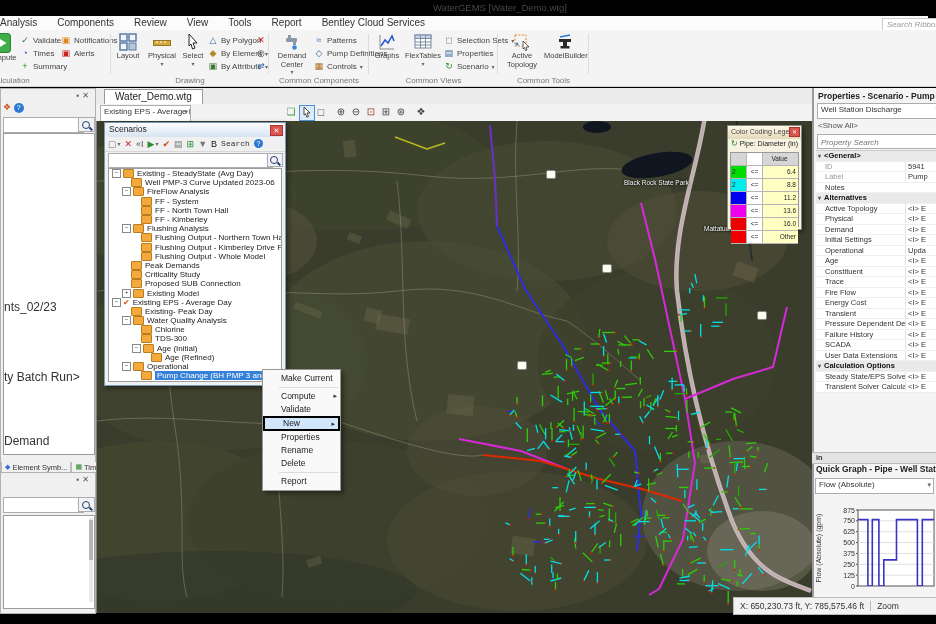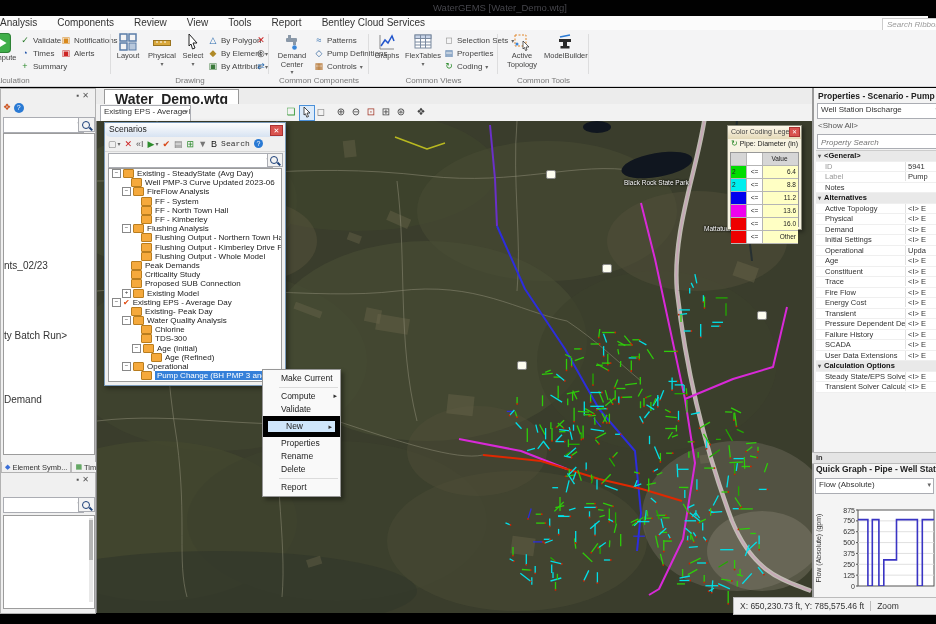--- a/index.html
+++ b/index.html
@@ -26,26 +26,26 @@
   
   .panel{background:#f0f0f0;border:1px solid #b2b2b2;}
   .pheadbtns{position:absolute;top:2px;right:3px;font-size:8px;color:#555;letter-spacing:3px;}
   .combo{position:absolute;background:#fff;border:1px solid #abadb3;font-size:8px;color:#333;
          padding:1px 2px 0 3px;overflow:hidden;white-space:nowrap;}
   .combo .ca{position:absolute;right:2px;top:2px;font-size:7px;color:#666;}
   .magbtn{position:absolute;width:15px;background:#f3f3f3;border:1px solid #abadb3;}
   .mag{position:absolute;left:3px;top:3px;width:6px;height:6px;border:1.5px solid #1b3f78;border-radius:50%;}
   .mag:after{content:"";position:absolute;width:4px;height:1.5px;background:#1b3f78;transform:rotate(45deg);right:-3.5px;bottom:-1px;}
   .whitelist{position:absolute;background:#fff;border:1px solid #9c9c9c;overflow:hidden;}
-  .fragment{position:absolute;font-size:10px;color:#333;white-space:nowrap;}
+  .fragment{position:absolute;font-size:12px;color:#333;white-space:nowrap;margin-top:40px;}
   .ptab{display:inline-flex;align-items:center;gap:2px;font-size:7.5px;color:#333;padding:1px 3px;background:#f0f0f0;border:1px solid #bbb;border-top:none;}
   
   #tabbar{left:96px;top:88px;width:716px;height:16px;background:#ececec;border-bottom:1px solid #999;}
   #doctab{position:absolute;left:8px;top:1px;height:15px;background:#fff;border:1px solid #999;border-bottom:none;
-          font-size:14px;font-weight:bold;color:#222;padding:1px 10px 0 10px;}
+          font-size:10px;font-weight:normal;color:#222;padding:1px 10px 0 10px;}
   #viewtoolbar{left:96px;top:104px;width:716px;height:17px;background:#f2f2f2;border-bottom:1px solid #c9c9c9;}
   .tbtn{position:absolute;top:1px;width:14px;height:14px;font-size:10px;line-height:14px;text-align:center;color:#555;}
   .tbtn.active{border:1px solid #4a90d9;background:#dcebfa;}
   #mapwrap{left:96px;top:121px;width:716px;height:492px;background:#2e3125;border-left:1px solid #808080;}
   
   #scenwin{left:104px;top:122px;width:180px;height:262px;background:#f0f0f0;border:1px solid #7a99b8;box-shadow:2px 2px 5px rgba(0,0,0,.45);}
   #scentitle{position:absolute;left:0;top:0;right:0;height:13px;background:linear-gradient(#fdfdfd,#d7e3f2);
              font-size:8.5px;color:#222;padding:1px 0 0 4px;border-radius:6px;}
   #scenclose{position:absolute;right:2px;top:2px;width:11px;height:9px;background:#d9534f;color:#fff;
              font-size:7px;line-height:9px;text-align:center;border:1px solid #a33;}
@@ -57,21 +57,21 @@
   .trow{height:9.2px;display:flex;align-items:center;white-space:nowrap;font-size:8px;color:#222;}
   .trow .exp{width:7px;height:7px;border:1px solid #888;background:#fff;font-size:6px;line-height:5px;text-align:center;color:#333;margin-right:2px;flex:none;}
   .trow .spc{width:9px;flex:none;}
   .folder{width:9px;height:7px;background:#f5a93c;border:1px solid #b97d1e;border-radius:1px;margin-right:3px;flex:none;}
   .chk{color:#e04a10;font-size:8px;margin-right:3px;flex:none;}
   .trow.sel .lbl{background:#3580d9;color:#fff;padding:0 2px;}
   
   .ctxmenu{background:#f9f9f9;border:1px solid #979797;box-shadow:3px 3px 4px rgba(0,0,0,.35);}
   .ctxitem{position:relative;height:12px;font-size:8.5px;color:#222;padding:1px 4px 0 18px;white-space:nowrap;}
   .ctxitem .sub{position:absolute;right:3px;top:2px;font-size:7px;color:#333;}
-  .ctxitem.hl{background:#cfe6fb;border:5px solid #000000;padding-top:0;height:11px;}
+  .ctxitem.hl{background:#cfe6fb;border:2px solid #000000;padding-top:0;height:11px;}
   .ctxsep{height:1px;background:#dcdcdc;margin:2px 2px 2px 16px;}
   
   #legend{left:727px;top:125px;width:73px;height:103px;background:#f7f3e2;border:1px solid #8a8a7a;box-shadow:2px 2px 4px rgba(0,0,0,.4);}
   #legtitle{position:absolute;left:0;top:0;right:0;height:11px;background:linear-gradient(#fdf8ea,#e4d9b8);
             font-size:7px;color:#444;padding:1.5px 0 0 3px;white-space:nowrap;overflow:hidden;}
   #legclose{position:absolute;right:1px;top:1px;width:9px;height:8px;background:#d9534f;border:1px solid #a33;color:#fff;font-size:6px;line-height:8px;text-align:center;}
   #legsub{position:absolute;left:3px;top:13px;font-size:7px;color:#222;white-space:nowrap;}
   #legtable{position:absolute;left:2px;top:26px;right:2px;bottom:2px;background:#fff;border:1px solid #999;}
   .legrow{display:flex;height:12px;border-bottom:1px solid #b5b5b5;}
   .legrow.hdr{background:#d6d6d6;}
@@ -296,21 +296,21 @@
           <span class="g" style="color: rgb(136, 136, 136);">◻</span>
           <span>Selection Sets</span>
           <span class="darr">▾</span>
         </div>
         <div class="smallitem">
           <span class="g" style="color: rgb(58, 106, 160);">▤</span>
           <span>Properties</span>
         </div>
         <div class="smallitem">
           <span class="g" style="color: rgb(42, 138, 42);">↻</span>
-          <span>Coding</span>
+          <span>Scenario</span>
           <span class="darr">▾</span>
         </div>
       </div>
     <div class="vr" style="left:497px;"></div>
     <div class="grplabel" style="left:370px;width:127px;">Common Views</div>
 
     <div class="bigbtn" style="left:502px;width:40px;">
       <svg width="18" height="18">
           <use href="#sym-acttop"></use>
         </svg><span>Active Topology</span>

